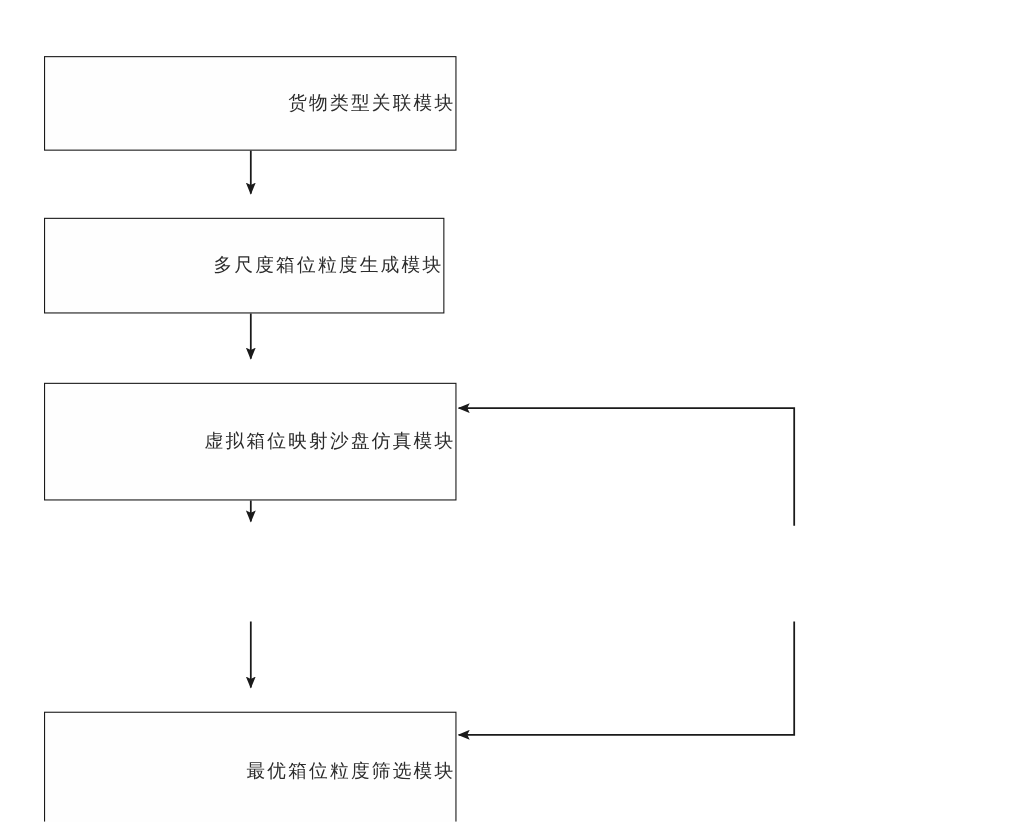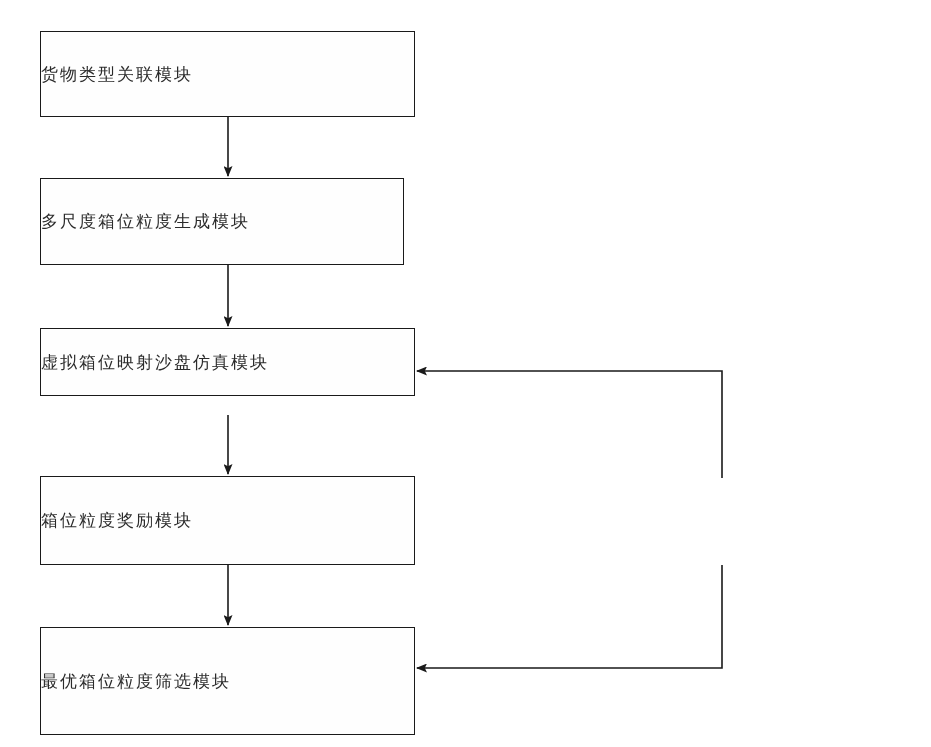--- a/index.html
+++ b/index.html
@@ -17,22 +17,23 @@
     background: #ffffff;
     overflow: hidden;
   }
   .node {
     position: absolute;
     box-sizing: border-box;
     border: 1.5px solid #1a1a1a;
     background: #fefefe;
     display: flex;
     align-items: center;
-    justify-content: flex-start;
+    justify-content: flex-end;
     text-align: center;
+    margin-top: 20px;
   }
   .node-label {
     font-size: 17px;
     letter-spacing: 2px;
     color: #2b2b2b;
     line-height: 1.3;
     white-space: nowrap;
     font-family: "DejaVu Sans", "Liberation Sans", sans-serif;
   }
   svg.edges {
@@ -82,26 +83,23 @@
   </svg>
 
   <div class="node" style="left:40px; top:31px; width:375px; height:86px;">
     <span class="node-label">货物类型关联模块</span>
   </div>
 
   <div class="node" style="left:40px; top:178px; width:364px; height:87px;">
     <span class="node-label">多尺度箱位粒度生成模块</span>
   </div>
 
-  <div class="node" style="left:40px; top:328px; width:375px; height:68px;">
+  <div class="node" style="left:40px; top:328px; width:375px; height:107px;">
     <span class="node-label">虚拟箱位映射沙盘仿真模块</span>
   </div>
 
-  <div class="node" style="left:40px; top:476px; width:375px; height:89px;">
-    <span class="node-label">箱位粒度奖励模块</span>
-  </div>
 
   <div class="node" style="left:40px; top:627px; width:375px; height:108px;">
     <span class="node-label">最优箱位粒度筛选模块</span>
   </div>
 
 
 </div>
 
 </body></html>

